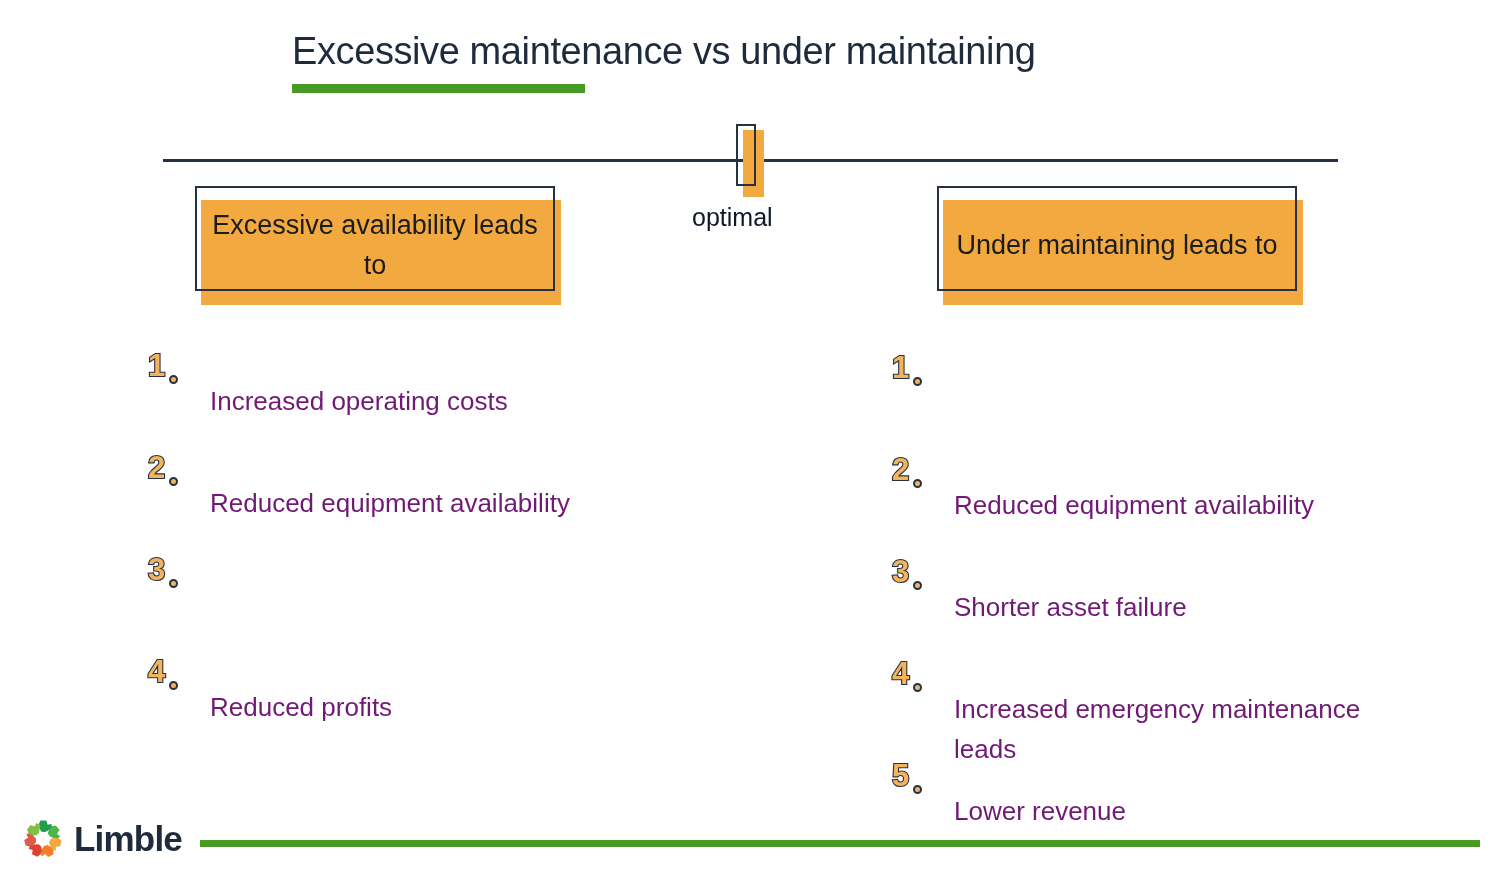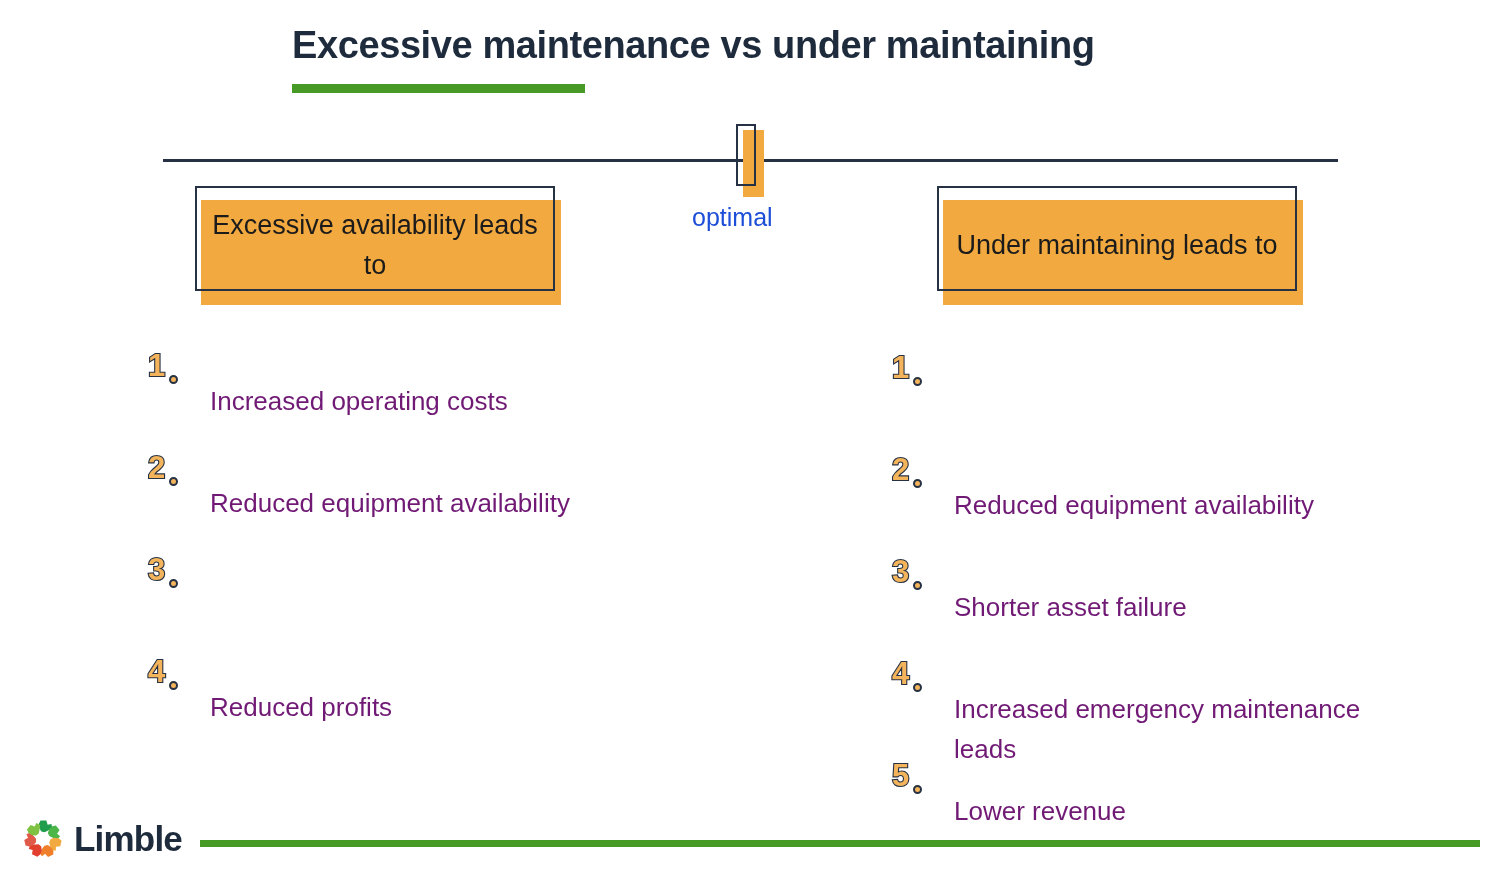--- a/index.html
+++ b/index.html
@@ -13,23 +13,23 @@
     position: relative;
     overflow: hidden;
     font-family: "Liberation Sans", sans-serif;
     color: #2a3340;
   }
 
   
   #title {
     position: absolute;
     left: 292px;
-    top: 24px;
+    top: 30px;
     font-size: 38px;
-    font-weight: bold;
+    font-weight: normal;
     letter-spacing: -0.4px;
     color: #1e2b3c;
     white-space: nowrap;
   }
   #title-underline {
     position: absolute;
     left: 292px;
     top: 84px;
     width: 293px;
     height: 9px;
@@ -68,21 +68,21 @@
     height: 62px;
     border: 2.5px solid #263143;
     background: transparent;
     box-sizing: border-box;
   }
   #optimal-label {
     position: absolute;
     left: 692px;
     top: 203px;
     font-size: 25px;
-    color: #1d4ed8;
+    color: #0f172a;
     white-space: nowrap;
   }
 
   
   .header-box {
     position: absolute;
     width: 360px;
     height: 105px;
   }
   .header-box .hb-fill {

